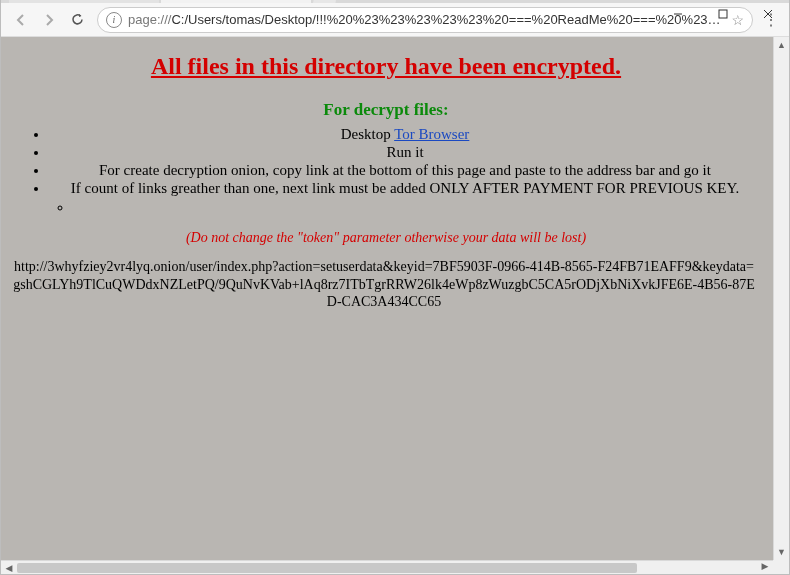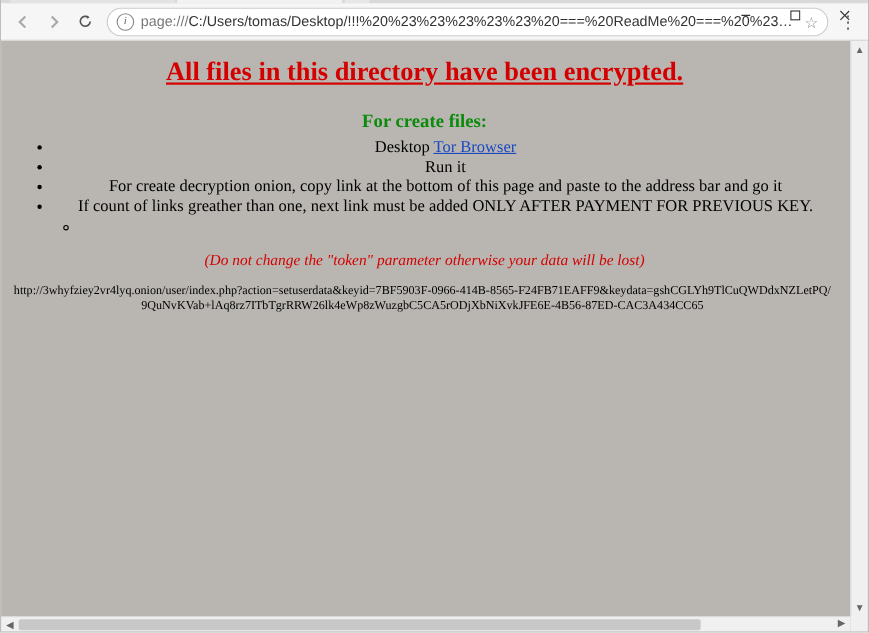--- a/index.html
+++ b/index.html
@@ -167,21 +167,21 @@
 .page ul ul { margin: 2px 0 0 24px; }
 .page li { margin: 1px 0; }
 .page a { color: #1b49c1; text-decoration: underline; }
 .note {
   color: #d40000;
   font-style: italic;
   font-size: 14px;
   margin-bottom: 12px;
 }
 .urlblock {
-  font-size: 11px;
+  font-size: 14px;
   line-height: 1.25;
   word-break: break-all;
   padding-right: 4px;
 }
 .scroll-v {
   position: absolute;
   right: 0; top: 0;
   width: 16px; height: calc(100% - 14px);
   background: #f0f0f0;
   border-left: 1px solid #d9d9d9;
@@ -287,21 +287,21 @@
     <div class="menubtn">
       <span>⋮</span>
     </div>
   </div>
 
   <div class="viewport">
     <div class="page">
 
       <div class="h-main">All files in this directory have been encrypted.</div>
 
-      <div class="h-section">For create files:</div>
+      <div class="h-section">For decrypt files:</div>
 
       <ul>
         <li>
           <span>Desktop </span><a href="#">Tor Browser</a>
         </li>
         <li>Run it</li>
         <li>For create decryption onion, copy link at the bottom of this page and paste to the address bar and go it</li>
         <li>
           <span>If count of links greather than one, next link must be added ONLY AFTER PAYMENT FOR PREVIOUS KEY.</span>
           <ul>

